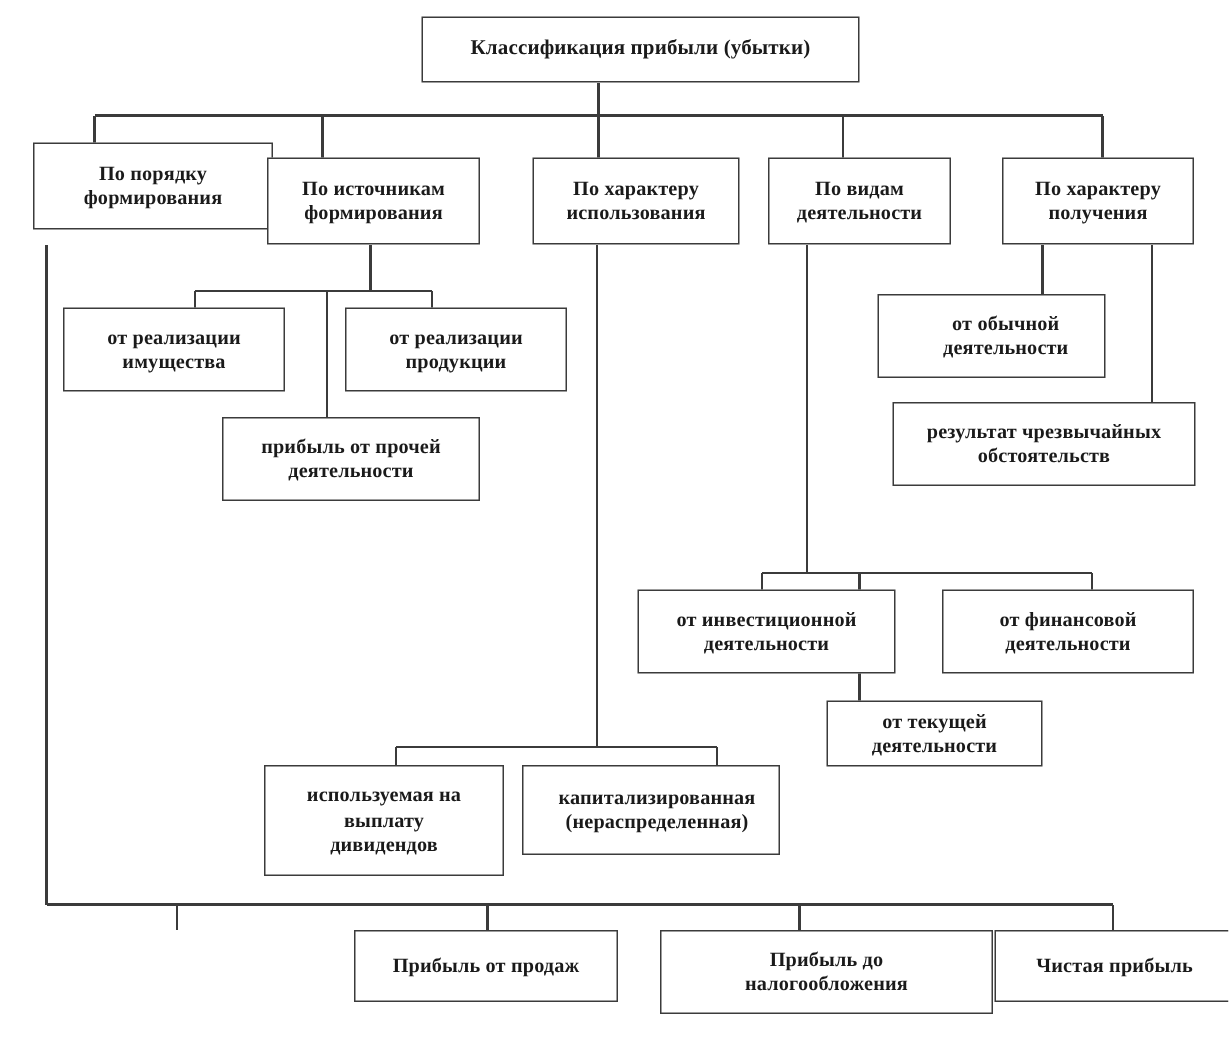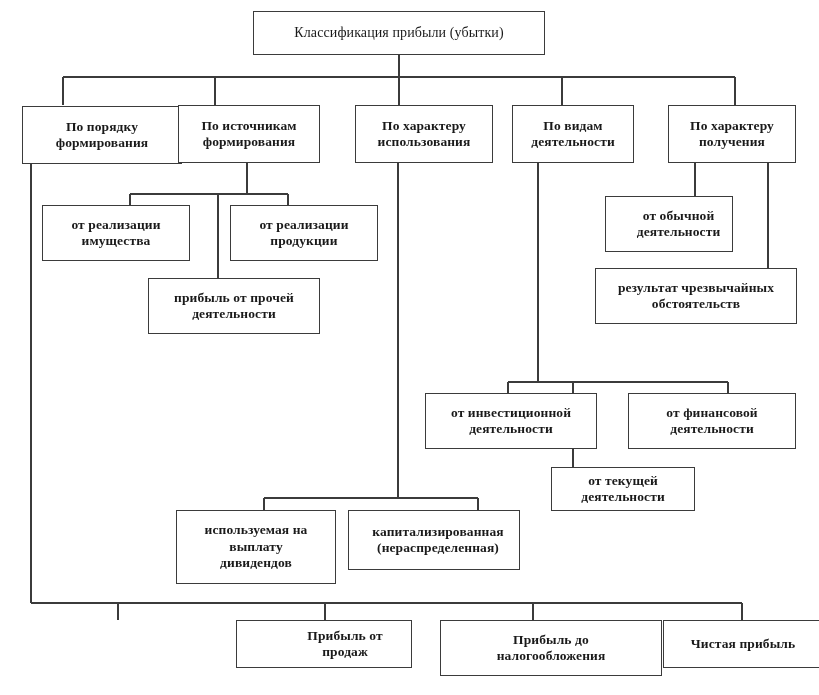--- a/index.html
+++ b/index.html
@@ -46,22 +46,23 @@
     justify-content: center;
     text-align: center;
     line-height: 1.22;
     padding: 2px 4px;
     font-size: 13.5px;
     font-weight: 700;
     color: #1a1a1a;
     letter-spacing: 0.1px;
   }
   .node.root {
-    font-weight: 400;
+    font-weight: 700;
     font-size: 14px;
+    margin-left: 28px;
   }
   .node .label {
     display: block;
     white-space: pre-line;
   }
 </style>
 </head>
 <body>
 
 <div id="diagram">
@@ -104,21 +105,21 @@
     <line x1="118" y1="603" x2="118" y2="620"></line>
     <line x1="325" y1="603" x2="325" y2="620"></line>
     <line x1="533" y1="603" x2="533" y2="620"></line>
     <line x1="742" y1="603" x2="742" y2="620"></line>
   </svg>
 
   <div class="node root" style="left:253px; top:11px; width:292px; height:44px;">
     <span class="label">Классификация прибыли (убытки)</span>
   </div>
 
-  <div class="node" style="left:22px; top:106px; width:160px; height:58px;text-align:center;">
+  <div class="node" style="left:22px; top:95px; width:160px; height:58px;text-align:center;">
     <span class="label">По порядку
 формирования</span>
   </div>
 
   <div class="node" style="left:178px; top:105px; width:142px; height:58px;">
     <span class="label">По источникам
 формирования</span>
   </div>
 
   <div class="node" style="left:355px; top:105px; width:138px; height:58px;">
@@ -144,21 +145,21 @@
   <div class="node" style="left:230px; top:205px; width:148px; height:56px;">
     <span class="label">от реализации
 продукции</span>
   </div>
 
   <div class="node" style="left:148px; top:278px; width:172px; height:56px;">
     <span class="label">прибыль от прочей
 деятельности</span>
   </div>
 
-  <div class="node" style="left:605px; top:196px; width:128px; height:56px;padding-left:23px;">
+  <div class="node" style="left:585px; top:196px; width:152px; height:56px;padding-left:23px;">
     <span class="label">от обычной
 деятельности</span>
   </div>
 
   <div class="node" style="left:595px; top:268px; width:202px; height:56px;">
     <span class="label">результат чрезвычайных
 обстоятельств</span>
   </div>
 
   <div class="node" style="left:425px; top:393px; width:172px; height:56px;">
@@ -181,21 +182,21 @@
 выплату
 дивидендов</span>
   </div>
 
   <div class="node" style="left:348px; top:510px; width:172px; height:60px;padding-left:12px;">
     <span class="label">капитализированная
 (нераспределенная)</span>
   </div>
 
 
-  <div class="node" style="left:236px; top:620px; width:176px; height:48px;padding-left:46px;">
+  <div class="node" style="left:236px; top:620px; width:176px; height:48px;">
     <span class="label">Прибыль от продаж</span>
   </div>
 
   <div class="node" style="left:440px; top:620px; width:222px; height:56px;">
     <span class="label">Прибыль до
 налогообложения</span>
   </div>
 
   <div class="node" style="left:663px; top:620px; width:160px; height:48px;">
     <span class="label">Чистая прибыль</span>

